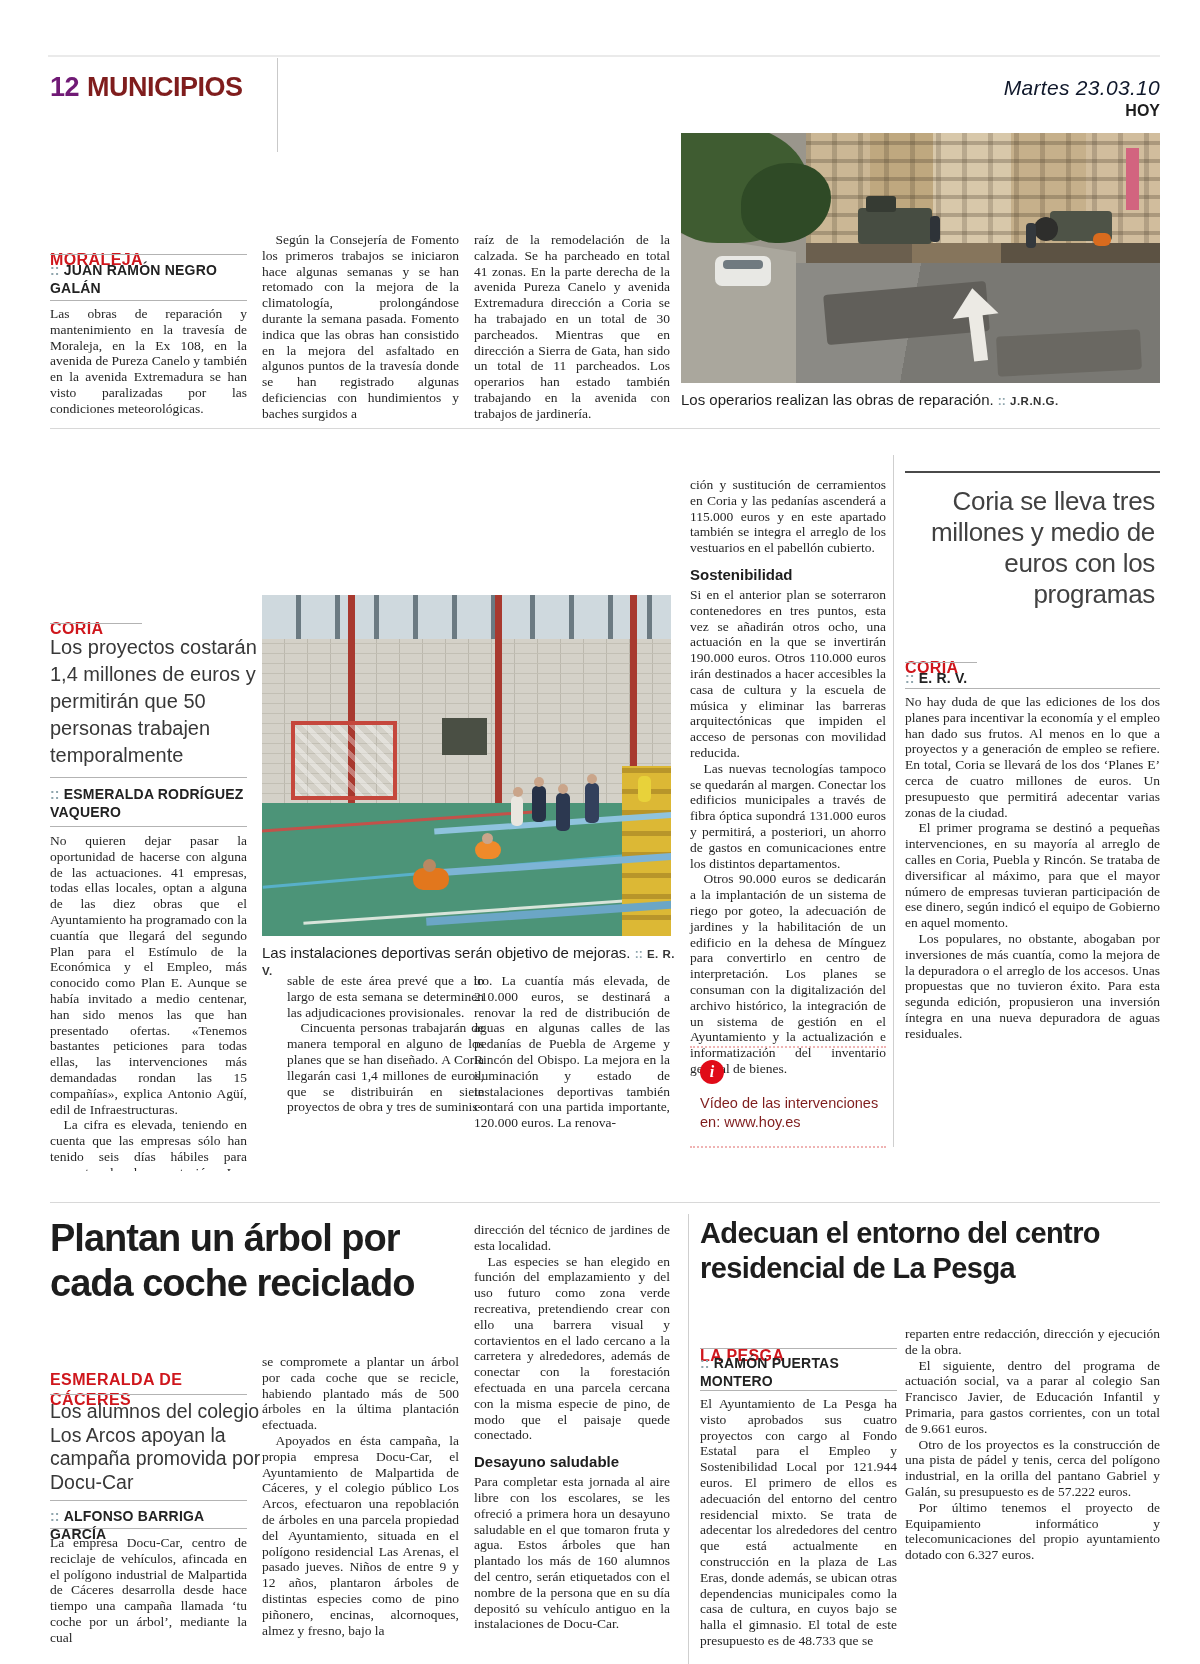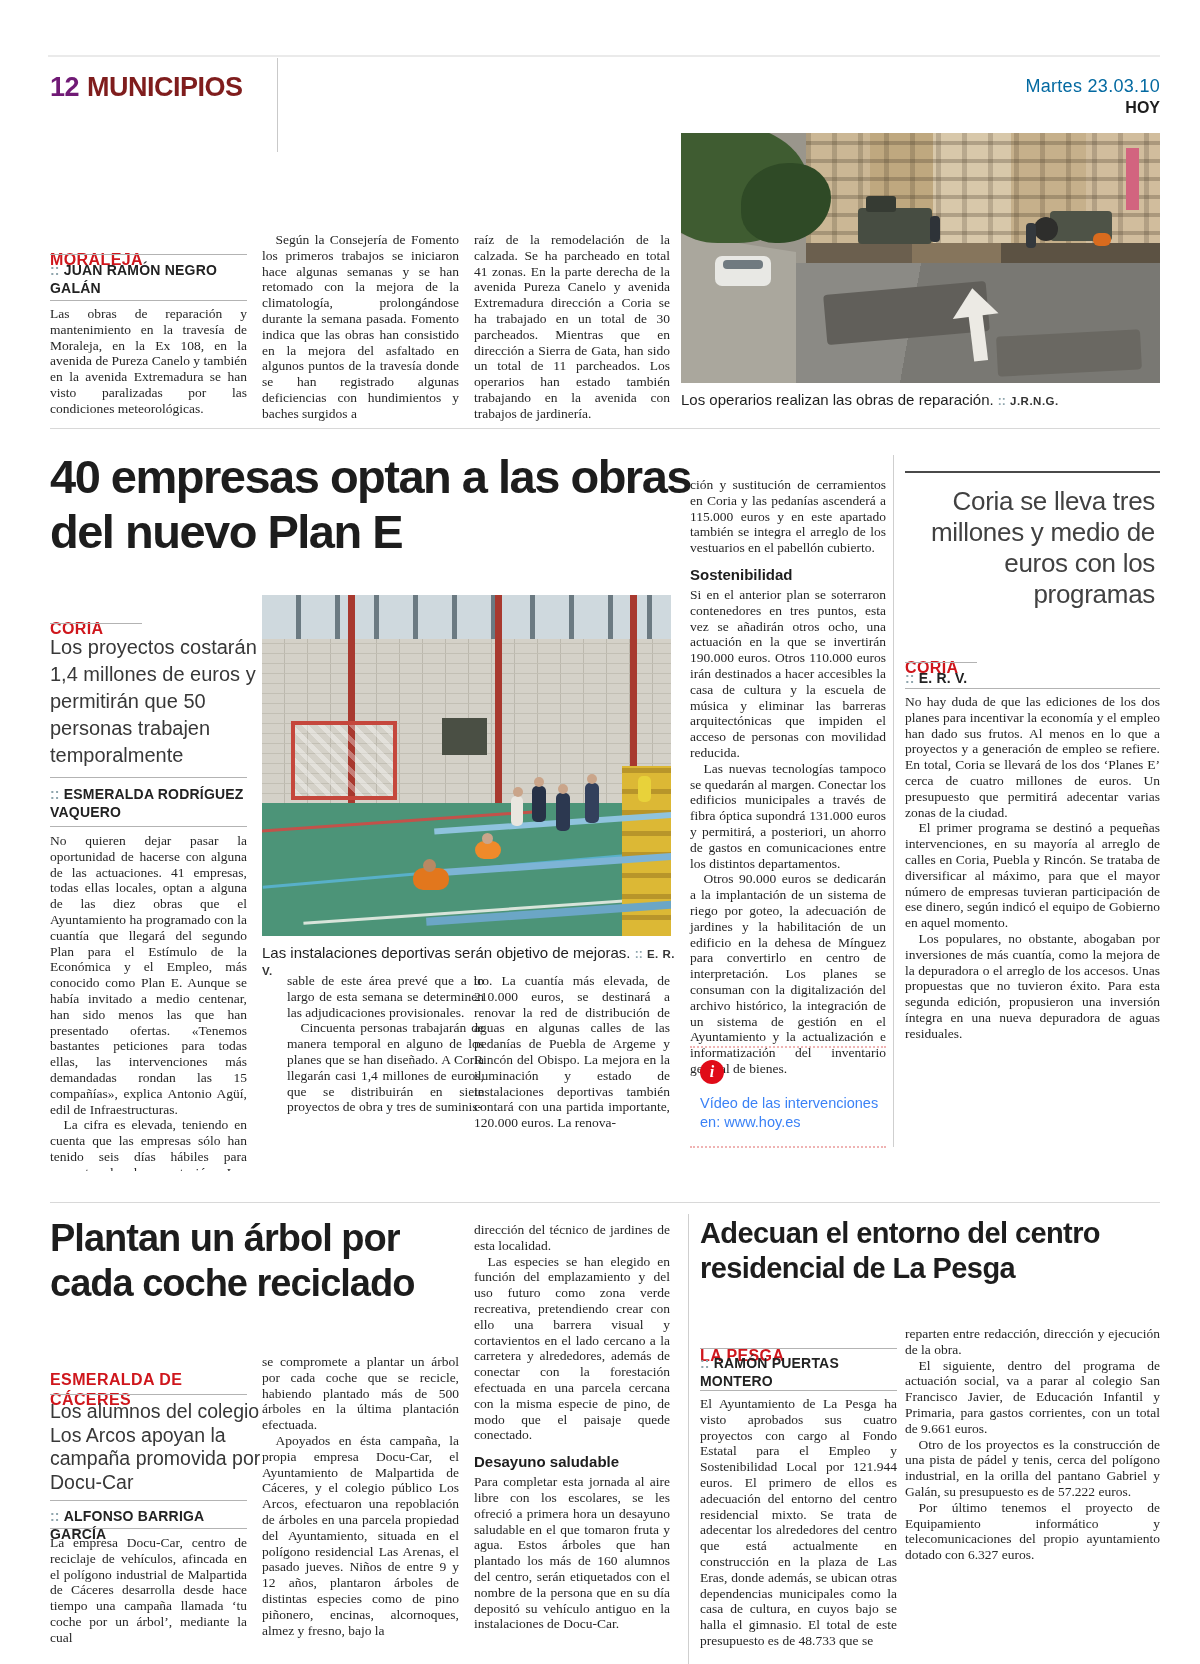--- a/index.html
+++ b/index.html
@@ -8,21 +8,21 @@
   
   .hrule{position:absolute;background:#d8d8d8;height:1px;}
   .vrule{position:absolute;background:#cfcfcf;width:1px;}
   .thinline{position:absolute;background:#b3b3b3;height:1px;}
   .darkline{position:absolute;background:#4a4a4a;height:2px;}
   
   .brand-row{position:absolute;left:50px;top:72px;font-size:27px;font-weight:800;letter-spacing:-0.5px;}
   .brand-num{color:#701a75;}
   .brand-sec{color:#7f1d1d;margin-left:8px;}
   .header-right{position:absolute;left:960px;top:76px;width:200px;text-align:right;}
-  .header-date{font-size:18px;color:#0369a1;letter-spacing:0.3px;}
+  .header-date{font-size:21px;color:#0f172a;letter-spacing:0.3px;font-style:italic;}
   .header-brand{font-size:16px;font-weight:800;color:#1d1d1d;margin-top:2px;}
   
   .headline{position:absolute;font-weight:800;color:#1d1d1d;}
   .h-a1{left:50px;top:136px;width:632px;font-size:30px;line-height:37px;letter-spacing:-0.6px;}
   .h-a2{left:50px;top:449px;width:660px;font-size:47px;line-height:55px;letter-spacing:-1.5px;}
   .h-a3{left:905px;top:486px;width:250px;font-size:26px;line-height:31px;font-weight:400;color:#414141;letter-spacing:-0.3px;text-align:right;}
   .h-a4{left:50px;top:1216px;width:435px;font-size:38px;line-height:45px;letter-spacing:-1px;}
   .h-a5{left:700px;top:1216px;width:462px;font-size:29px;line-height:35px;letter-spacing:-0.6px;}
   .loc{position:absolute;font-size:16px;font-weight:800;color:#cf161c;letter-spacing:0.4px;line-height:20px;margin-top:20px;}
   .standfirst{position:absolute;font-size:20px;line-height:27px;color:#383838;font-weight:400;}
@@ -37,21 +37,21 @@
                     color:#262626;text-align:justify;white-space:pre-line;}
   .caption{position:absolute;font-size:15px;color:#1f1f1f;}
   .credit{font-size:11.5px;font-weight:800;color:#333;letter-spacing:0.5px;}
   .dots-sm{color:#8fa5ad;font-weight:800;font-size:12px;}
   
   .infobox{position:absolute;left:690px;top:1046px;width:196px;border-top:2px dotted #efb3b3;
            border-bottom:2px dotted #efb3b3;padding:12px 2px 14px 10px;box-sizing:border-box;}
   .info-icon{width:24px;height:24px;border-radius:50%;background:#e00b18;color:#fff;
              font-family:"Liberation Serif",serif;font-weight:700;font-style:italic;font-size:16px;
              display:flex;align-items:center;justify-content:center;}
-  .info-text{margin-top:10px;font-size:14.5px;line-height:19px;color:#3b82f6;}
+  .info-text{margin-top:10px;font-size:14.5px;line-height:19px;color:#7f1d1d;}
   
   .photo{position:absolute;overflow:hidden;}
   .photo *{position:absolute;}
   
   .p1{left:681px;top:133px;width:479px;height:250px;background:#9a968c;}
   .p1-buildings{left:26%;top:0;width:74%;height:55%;
     background:
       repeating-linear-gradient(0deg, rgba(70,58,40,.28) 0 4px, transparent 4px 18px),
       repeating-linear-gradient(90deg, rgba(70,58,40,.22) 0 5px, transparent 5px 26px),
       linear-gradient(90deg,#cbb795 0 18%,#bfa87f 18% 36%,#d8c8aa 36% 58%,#c6b08b 58% 79%,#d1bd9d 79% 100%);}
@@ -155,21 +155,20 @@
     <div class="fig p1-fig2"></div>
     <div class="fig p1-fig3"></div>
   </div>
   <div class="caption" style="left:681px;top:391px;width:479px;">
     <span>Los operarios realizan las obras de reparación.</span>
     <span class="dots-sm">::</span>
     <span class="credit">J.R.N.G.</span>
   </div>
 
   <div class="hrule" style="left:50px;top:428px;width:1110px;"></div>
-  <div class="headline h-a2">40 empresas optan a las obras del nuevo Plan E</div>
   <div class="loc" style="left:50px;top:599px;">CORIA</div>
   <div class="thinline" style="left:50px;top:623px;width:92px;"></div>
   <div class="standfirst" style="left:50px;top:634px;width:216px;">Los proyectos costarán 1,4 millones de euros y permitirán que 50 personas trabajen temporalmente</div>
   <div class="thinline" style="left:50px;top:777px;width:197px;"></div>
   <div class="byline" style="left:50px;top:785px;width:205px;">
     <span class="dots">::</span><span>ESMERALDA RODRÍGUEZ VAQUERO</span>
   </div>
   <div class="thinline" style="left:50px;top:826px;width:197px;"></div>
   <div class="bodycol" style="left:50px;top:833px;width:197px;height:338px;">No quieren dejar pasar la oportunidad de hacerse con alguna de las actuaciones. 41 empresas, todas ellas locales, optan a alguna de las diez obras que el Ayuntamiento ha programado con la cuantía que llegará del segundo Plan para el Estímulo de la Económica y el Empleo, más conocido como Plan E. Aunque se había invitado a medio centenar, han sido menos las que han presentado ofertas. «Tenemos bastantes peticiones para todas ellas, las intervenciones más demandadas rondan las 15 compañías», explica Antonio Agüí, edil de Infraestructuras.
  La cifra es elevada, teniendo en cuenta que las empresas sólo han tenido seis días hábiles para presentar la documentación. Los sobres comenzaron a abrirse ayer. El respon-</div>

